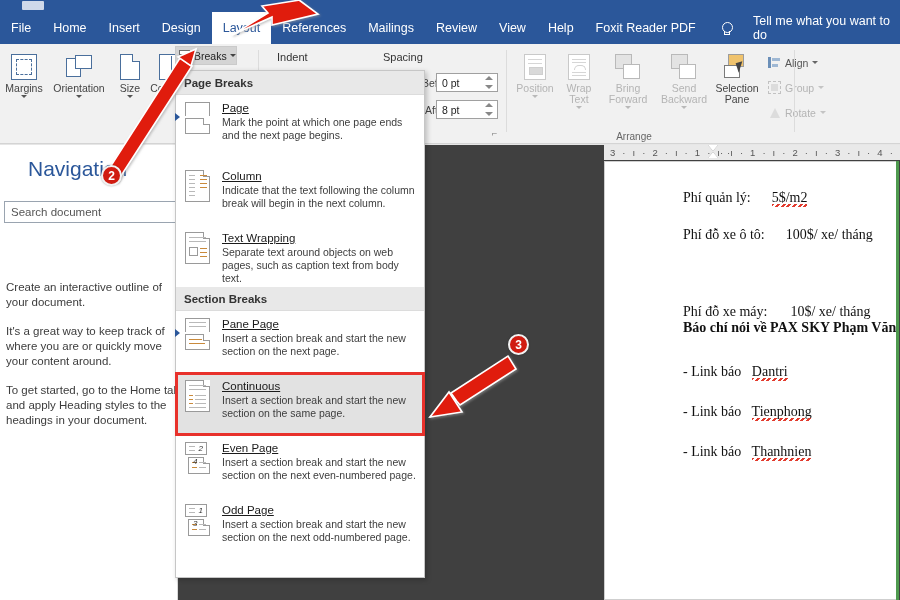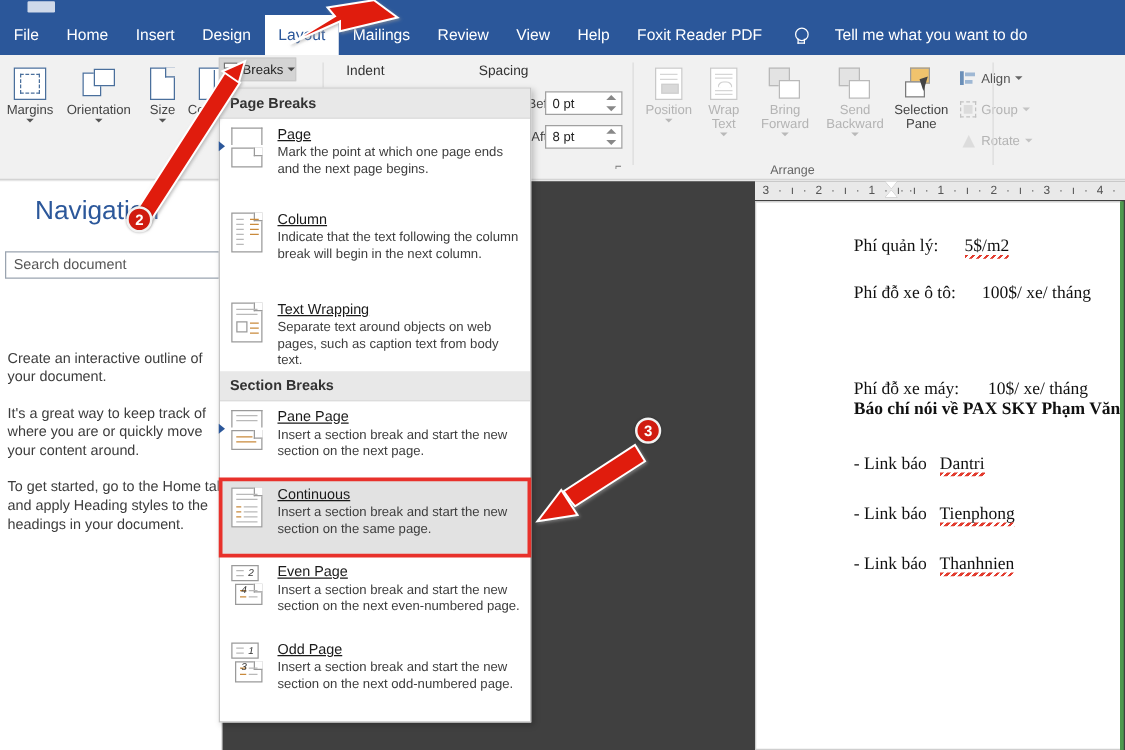--- a/index.html
+++ b/index.html
@@ -255,20 +255,21 @@
   <div class="titlebar">
     <div class="tiny-doc"></div>
   </div>
 
   <div class="tabbar">
     <div class="tab">File</div>
     <div class="tab">Home</div>
     <div class="tab">Insert</div>
     <div class="tab">Design</div>
     <div class="tab active">Layout</div>
+    <div class="tab">References</div>
     <div class="tab">Mailings</div>
     <div class="tab">Review</div>
     <div class="tab">View</div>
     <div class="tab">Help</div>
     <div class="tab">Foxit Reader PDF</div>
     <div class="tellme">
       <span class="bulb"></span>
       <span>Tell me what you want to do</span>
     </div>
   </div>
@@ -503,21 +504,21 @@
           <i class="lno" style="top:12px;left:14px;width:7px;"></i>
             <i class="lno" style="top:16px;left:14px;width:7px;"></i>
         </i>
       </span>
       <span class="mi-text">
         <span class="mi-title" style="display:block;"><u>Column</u></span>
         <span class="mi-desc" style="display:block;">Indicate that the text following the column break will begin in the next column.</span>
       </span>
     </div>
 
-    <div class="menu-item" style="height:62px;margin-top:10px;">
+    <div class="menu-item" style="height:62px;">
       <span class="micon">
         <i class="sheet" style="left:2px;top:0;width:25px;height:32px;">
           <i class="foldcut"></i>
           <i class="ln" style="top:4px;"></i>
             <i class="ln" style="top:8px;"></i>
           <i style="position:absolute;left:3px;top:14px;width:9px;height:9px;border:1px solid #9a9a9a;"></i>
           <i class="lno" style="top:15px;left:14px;width:7px;"></i>
           <i class="lno" style="top:19px;left:14px;width:7px;"></i>
           <i class="lno" style="top:23px;left:14px;width:7px;"></i>
         </i>

